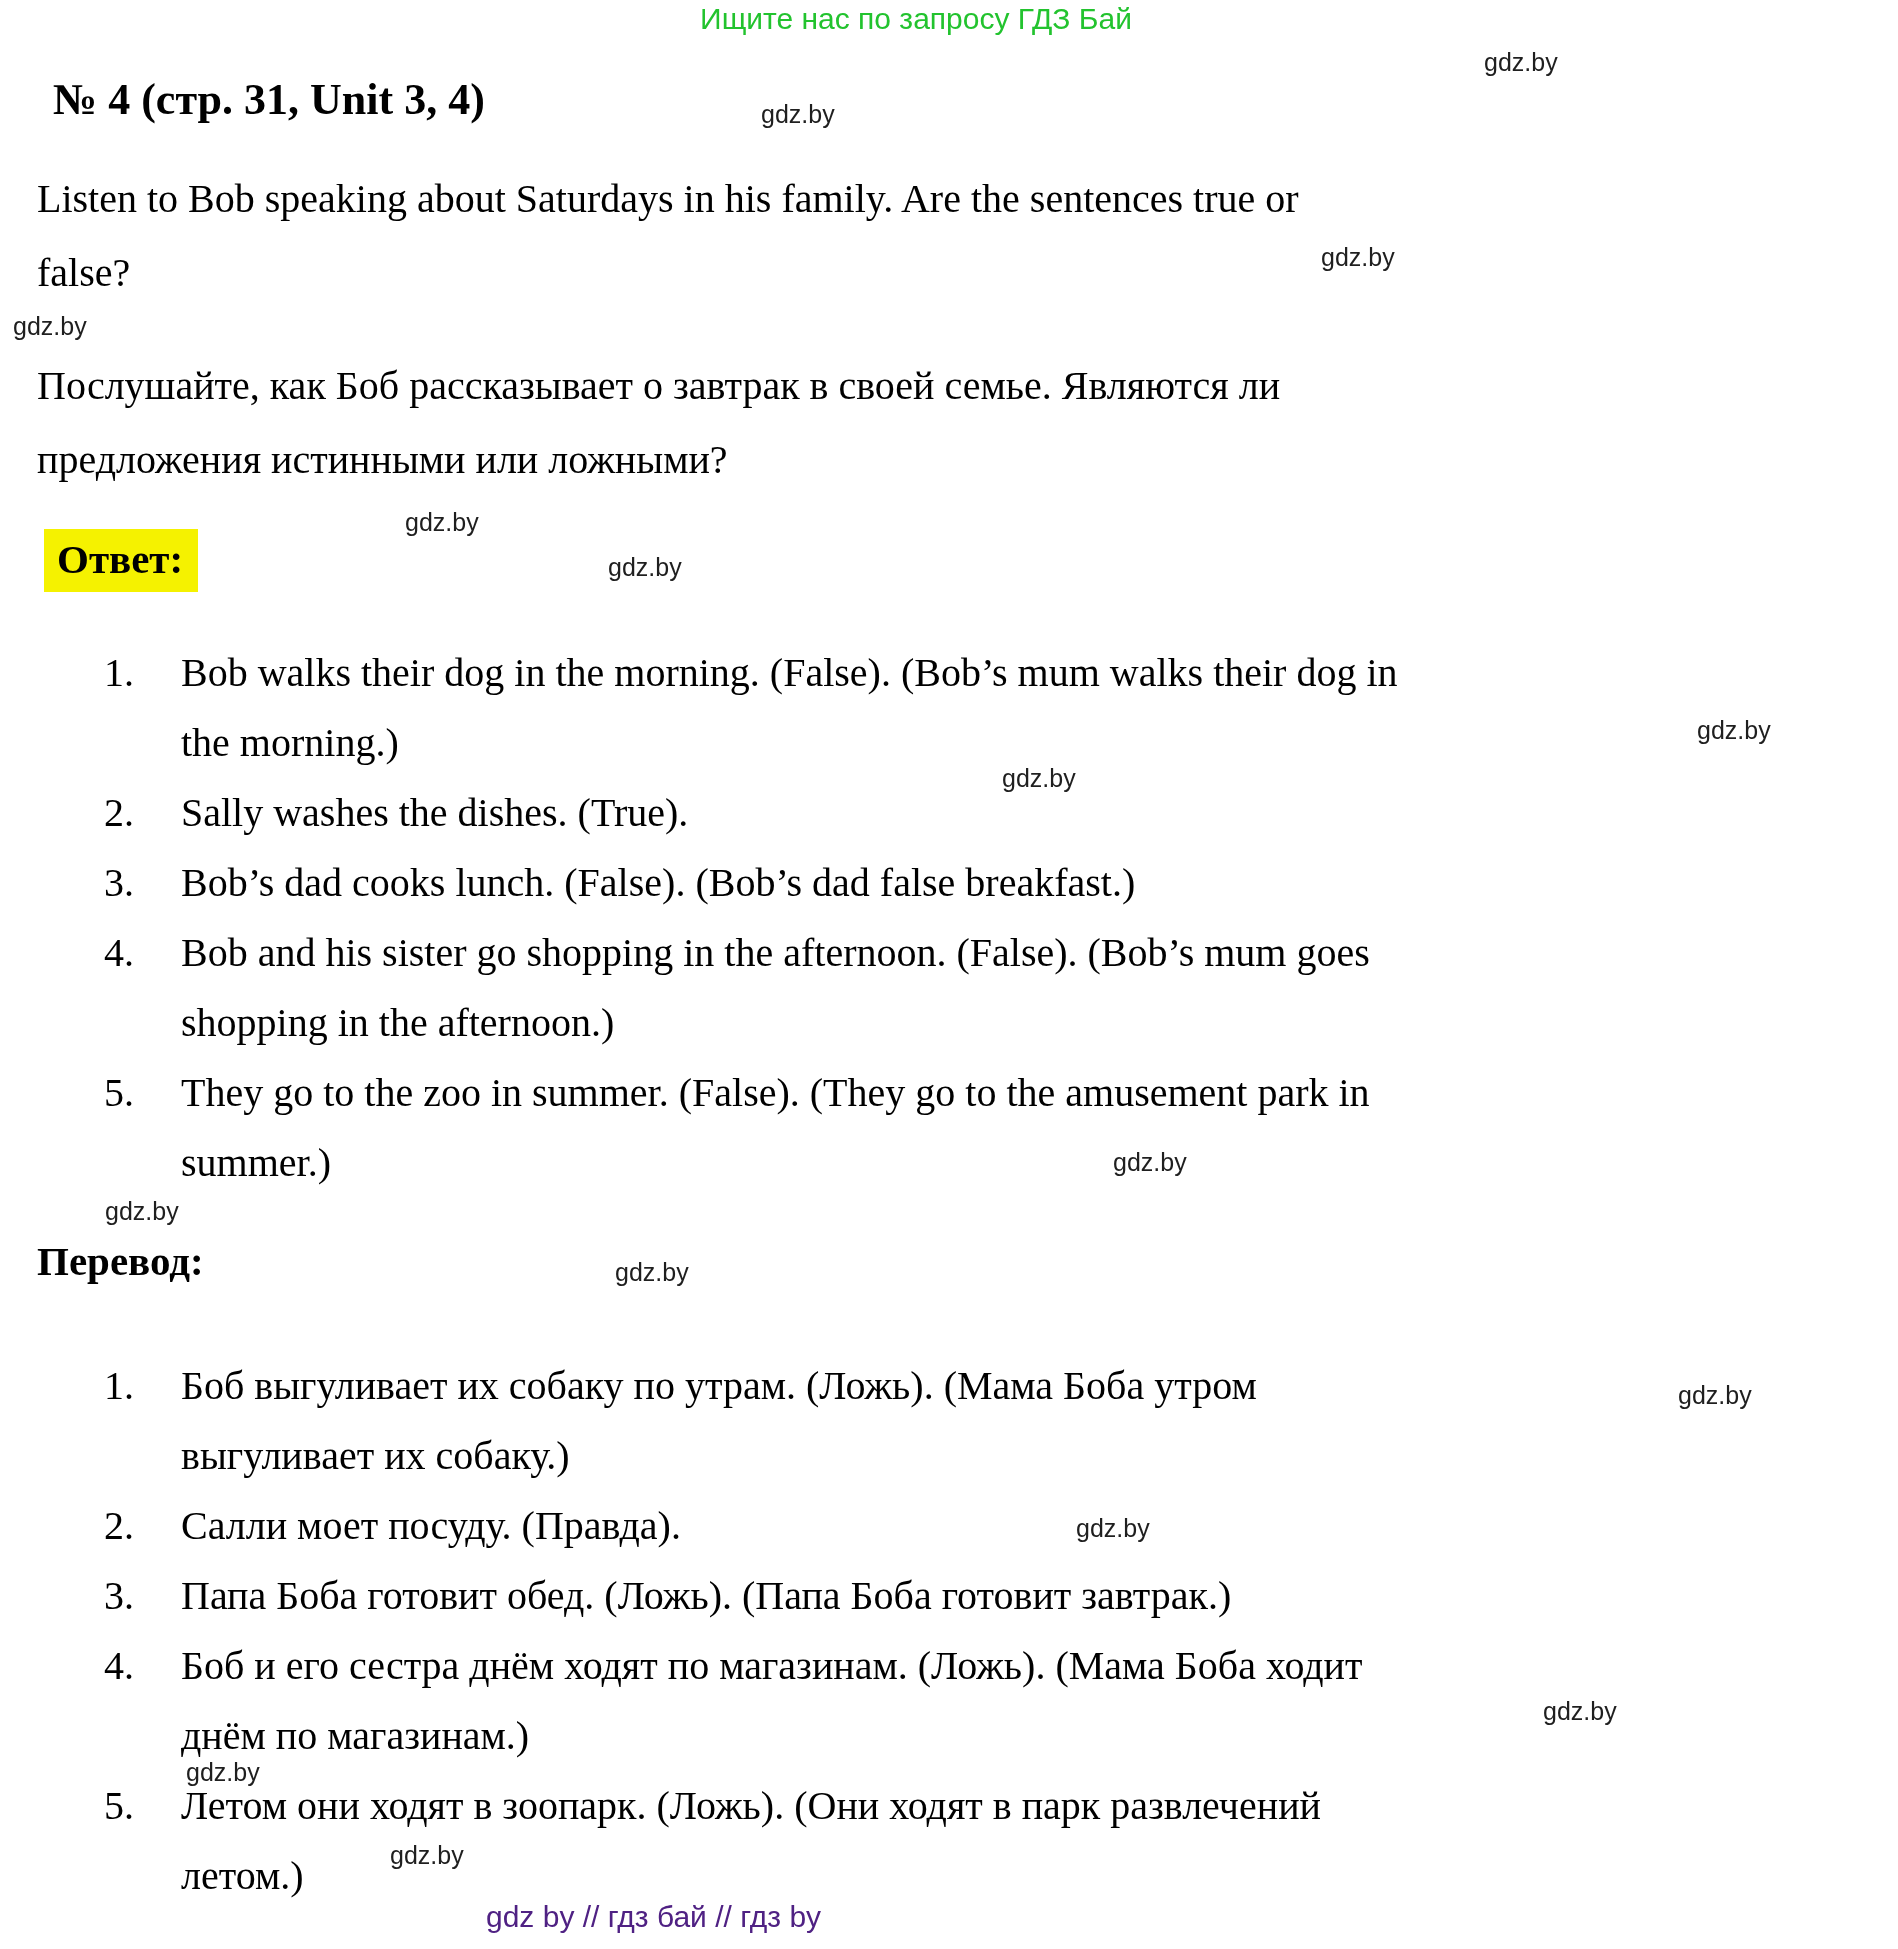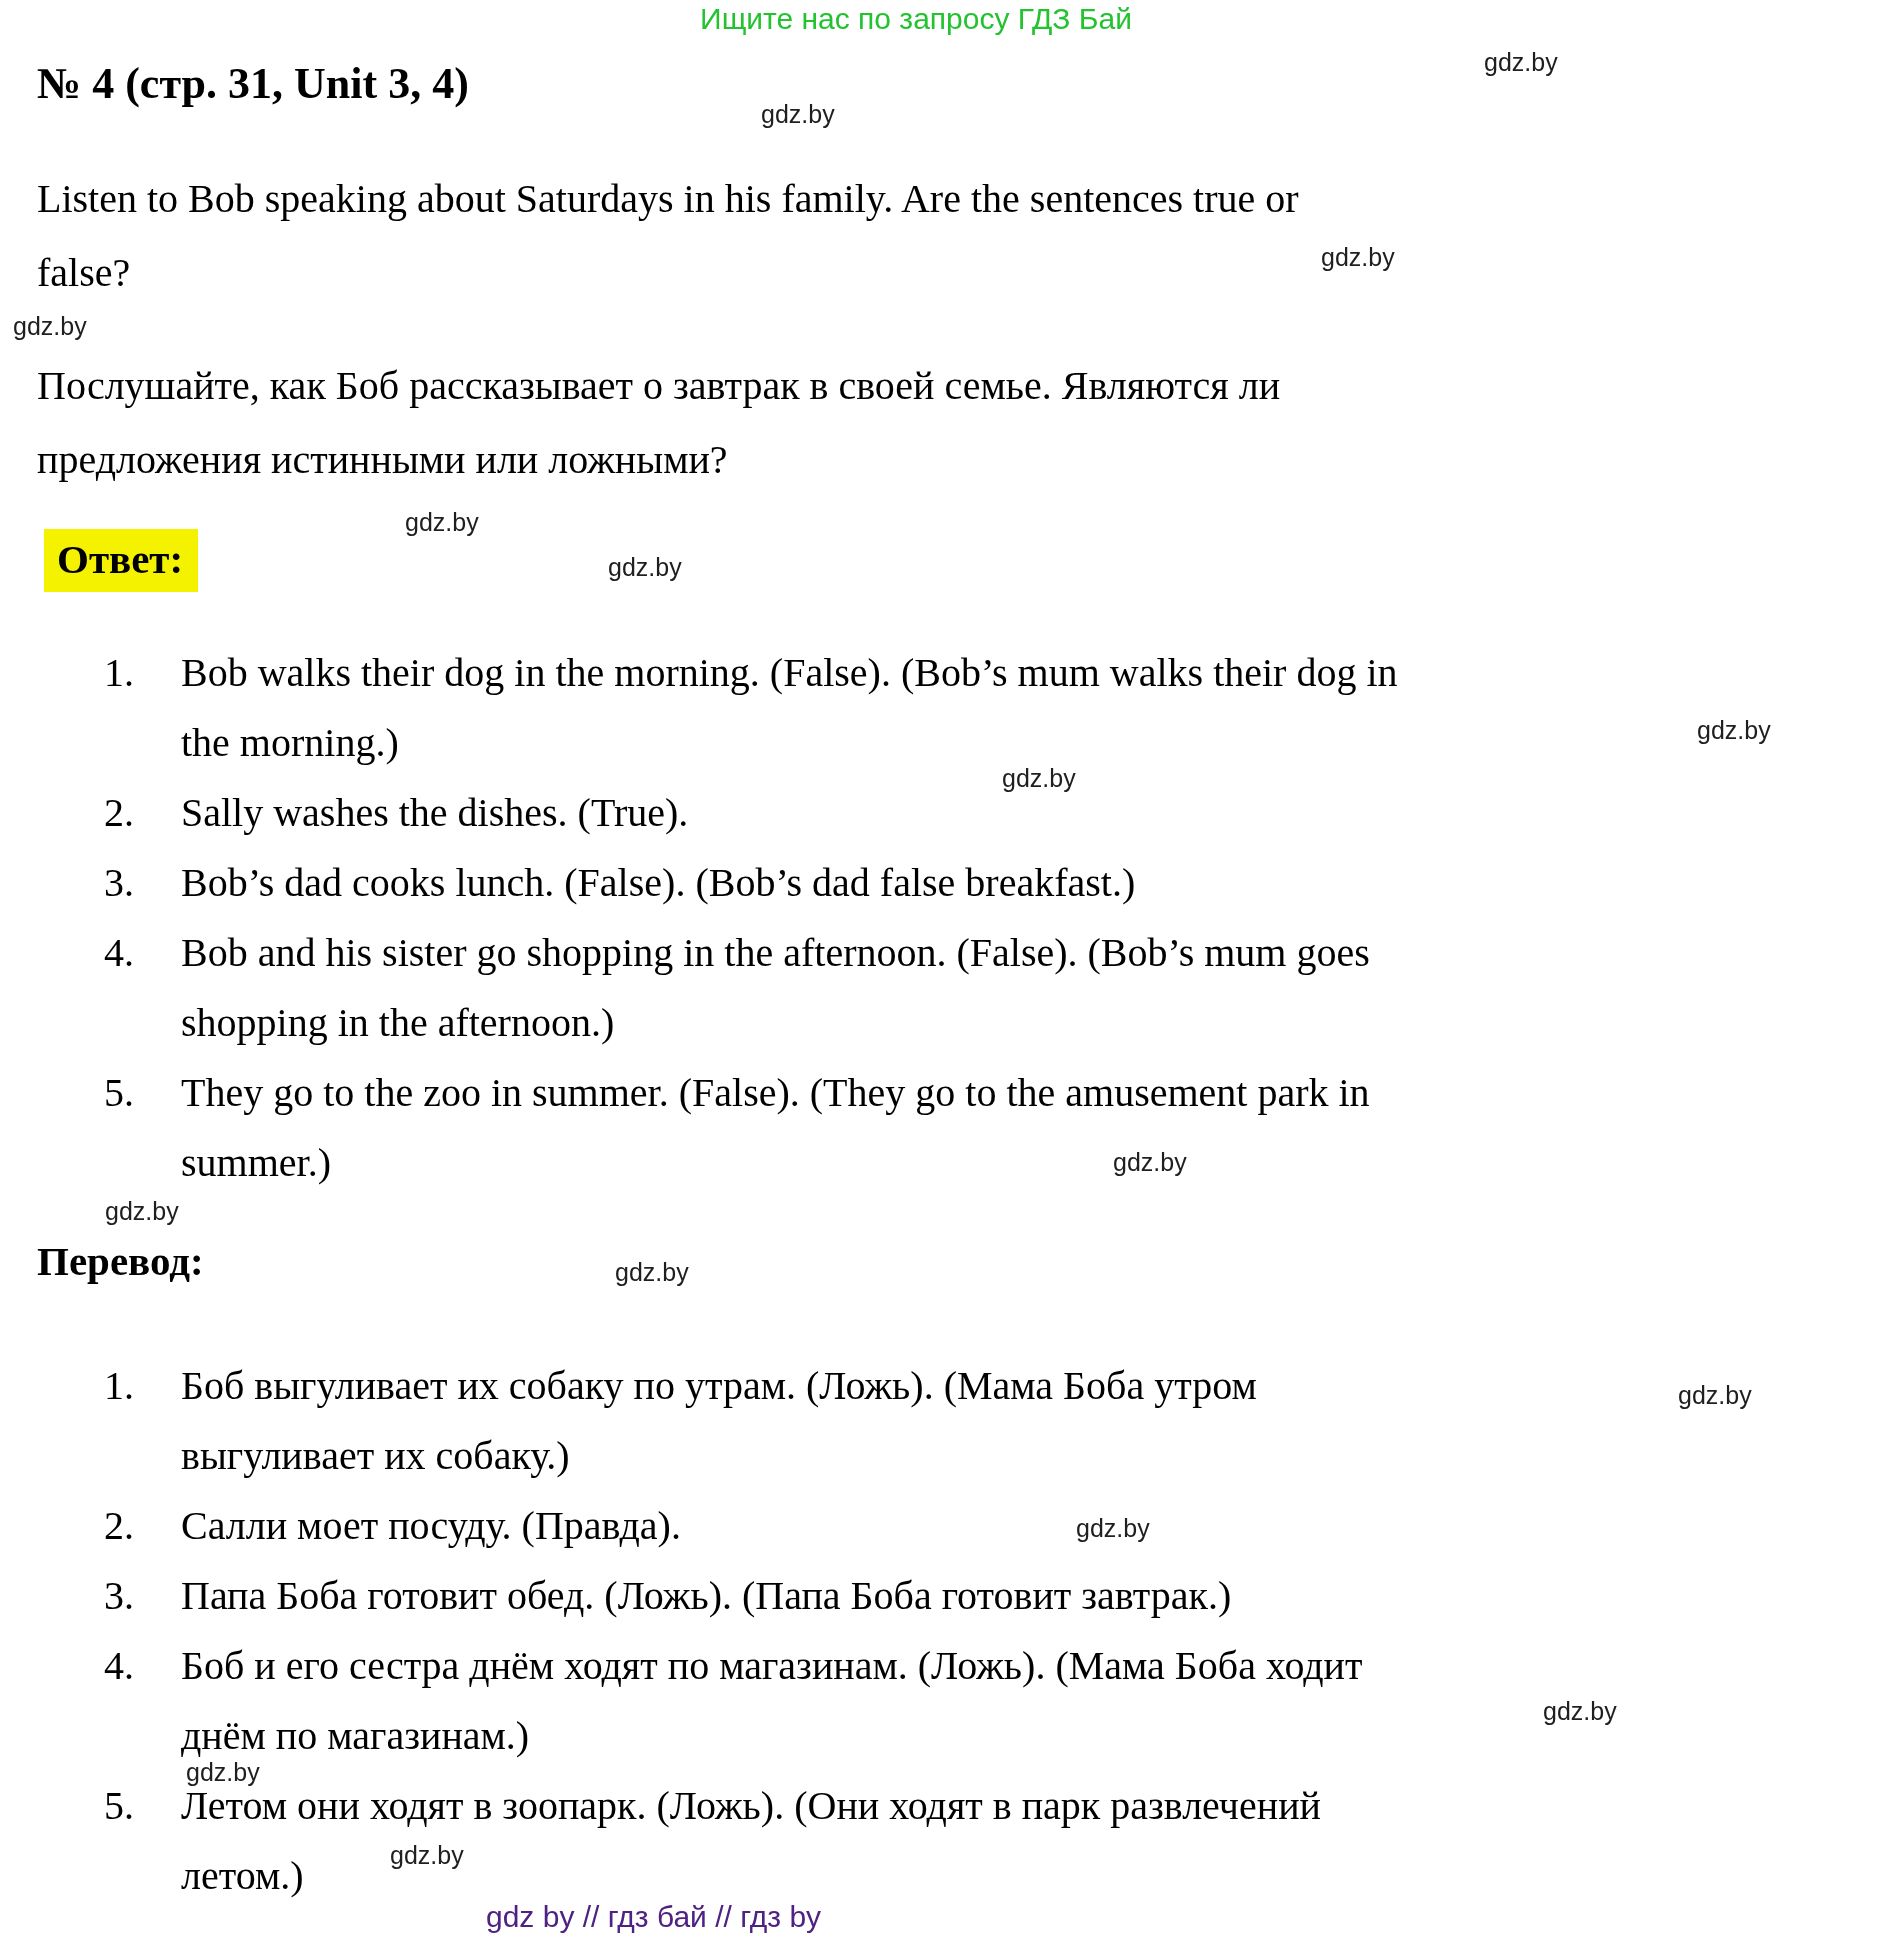--- a/index.html
+++ b/index.html
@@ -23,21 +23,21 @@
   .wm{
     position:absolute;
     font-family:Liberation Sans, sans-serif;
     font-size:25px;
     color:#1f1f1f;
     white-space:nowrap;
   }
   .title{
     position:absolute;
     top:58px; left:37px;
-    margin:0;
+    margin:16px;
     font-size:44px;
     font-weight:bold;
     white-space:nowrap;
   }
   .para{
     position:absolute;
     left:37px;
     width:1799px;
     font-size:40px;
     line-height:74px;

